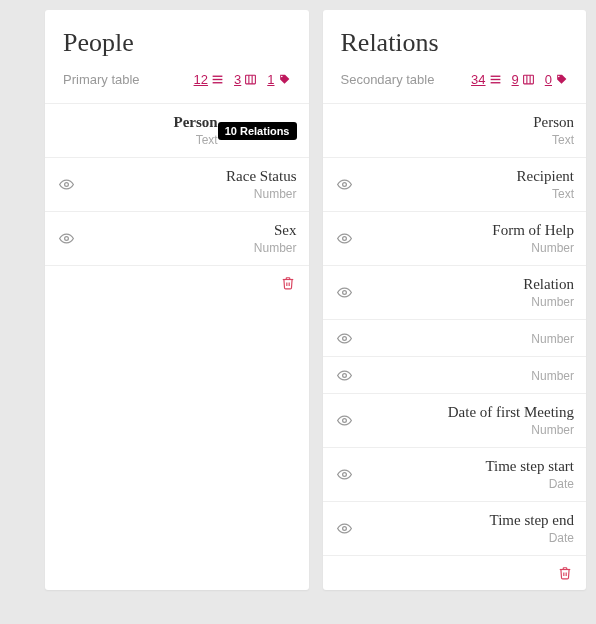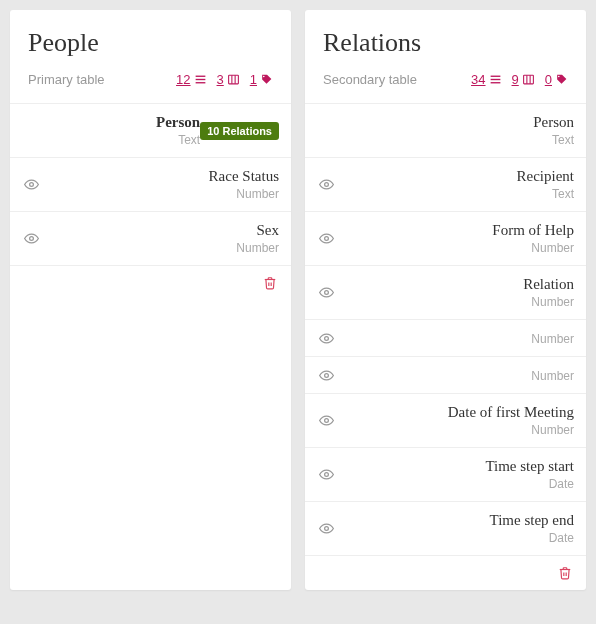--- a/index.html
+++ b/index.html
@@ -5,20 +5,21 @@
 * { margin: 0; padding: 0; box-sizing: border-box; }
 body {
   background: #e8e8e8;
   font-family: Georgia, 'Times New Roman', serif;
   padding: 10px;
   width: 596px;
 }
 .container {
   display: flex;
   gap: 14px;
+  margin-left: 35px;
 }
 .card {
   background: #fff;
   border-radius: 3px;
   flex: 1;
   min-width: 0;
   box-shadow: 0 1px 2px rgba(0,0,0,0.06);
 }
 .card-header {
   padding: 18px 18px 6px 18px;
@@ -77,21 +78,21 @@
 .field-name.bold {
   font-weight: 700;
 }
 .field-type {
   font-family: -apple-system, Helvetica, Arial, sans-serif;
   font-size: 12px;
   color: #aaa;
   margin-top: 2px;
 }
 .badge {
-  background: #4d7c0f;
+  background: #000000;
   color: #fff;
   font-family: -apple-system, Helvetica, Arial, sans-serif;
   font-size: 11px;
   font-weight: 700;
   padding: 3px 7px;
   border-radius: 3px;
   white-space: nowrap;
 }
 .card-footer {
   display: flex;

